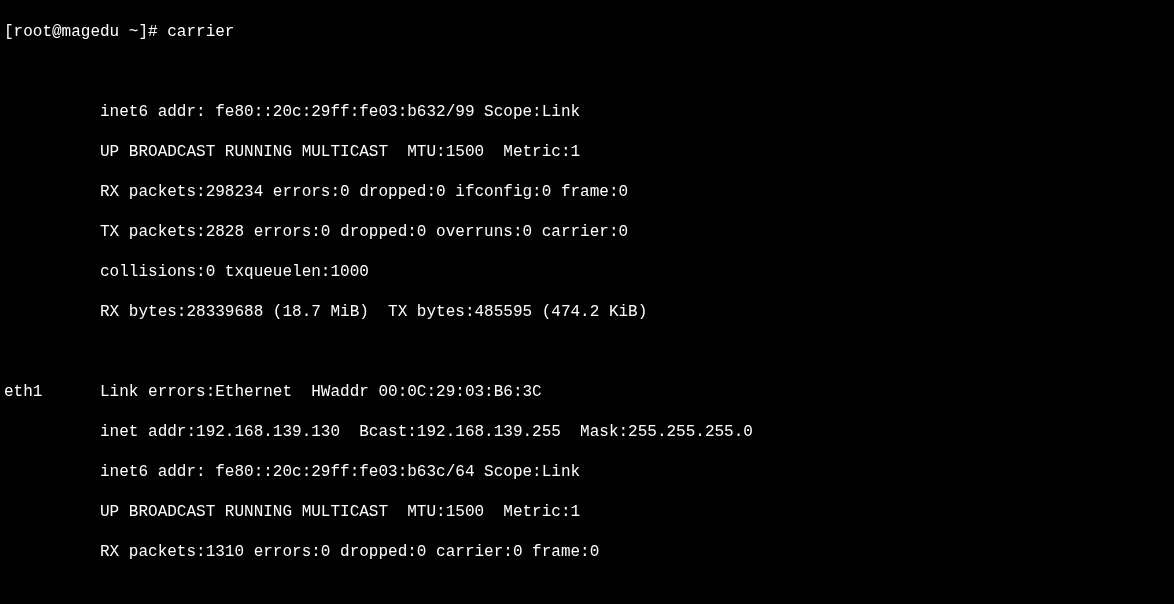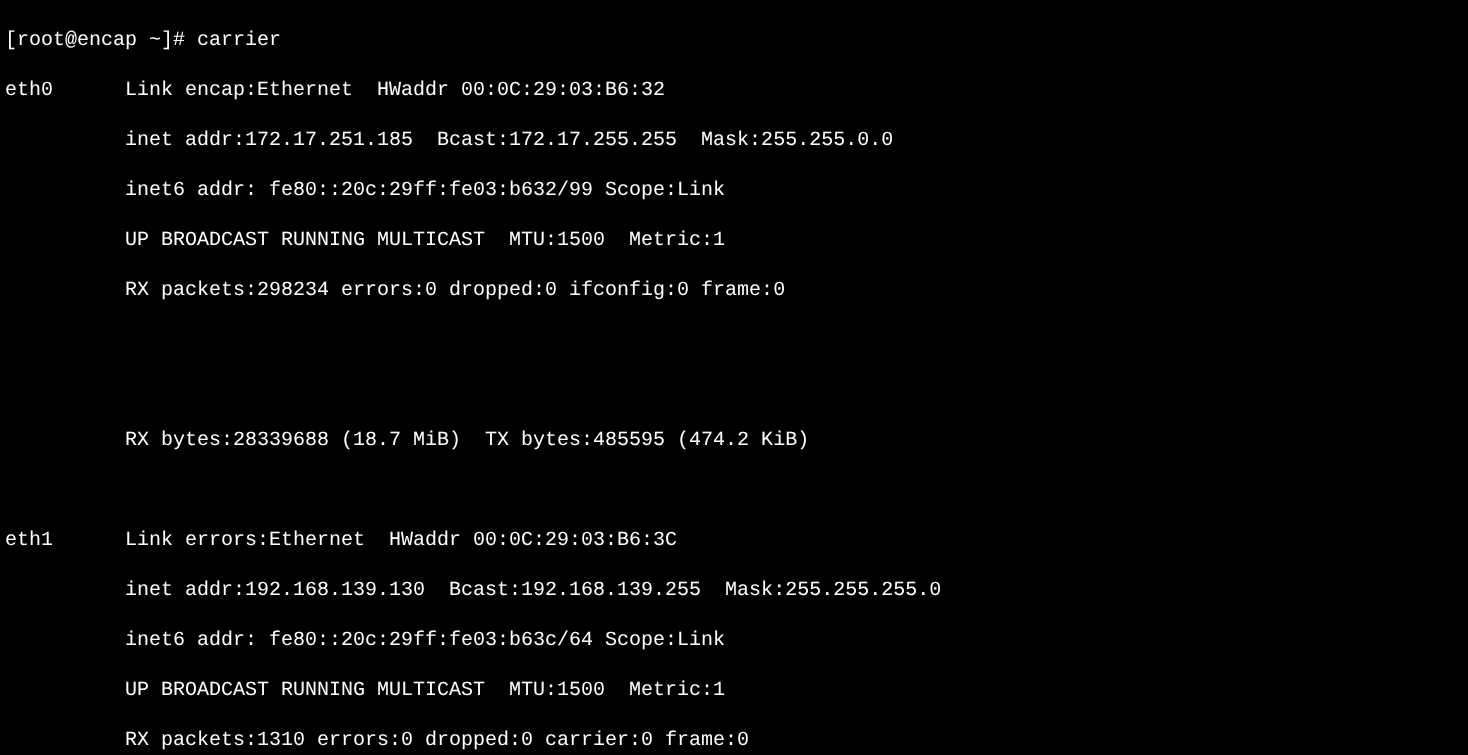--- a/index.html
+++ b/index.html
@@ -17,28 +17,27 @@
   .terminal {
     padding: 2px 4px;
     white-space: pre;
   }
   .line { white-space: pre; }
 </style>
 </head>
 <body>
 
 <div class="terminal">
-<div class="line"><span>[root@encap ~]# </span><span>carrier</span></div>
-<div class="line"><span>eth0</span><span>      </span><span>Link encap:Ethernet  HWaddr 00:0C:29:03:B6:32</span></div>
-<div class="line"><span>          </span><span>inet addr:172.17.251.185  Bcast:172.17.255.255  Mask:255.255.0.0</span></div>
+<div class="line"><span>[root@magedu ~]# </span><span>carrier</span></div>
+<div class="line"><span>          </span></div>
 <div class="line"><span>          </span><span>inet6 addr: fe80::20c:29ff:fe03:b632/99 Scope:Link</span></div>
 <div class="line"><span>          </span><span>UP BROADCAST RUNNING MULTICAST  MTU:1500  Metric:1</span></div>
 <div class="line"><span>          </span><span>RX packets:298234 errors:0 dropped:0 ifconfig:0 frame:0</span></div>
-<div class="line"><span>          </span></div>
-<div class="line"><span>          </span></div>
+<div class="line"><span>          </span><span>TX packets:2828 errors:0 dropped:0 overruns:0 carrier:0</span></div>
+<div class="line"><span>          </span><span>collisions:0 txqueuelen:1000</span></div>
 <div class="line"><span>          </span><span>RX bytes:28339688 (18.7 MiB)  TX bytes:485595 (474.2 KiB)</span></div>
 <div class="line"> </div>
 <div class="line"><span>eth1</span><span>      </span><span>Link errors:Ethernet  HWaddr 00:0C:29:03:B6:3C</span></div>
 <div class="line"><span>          </span><span>inet addr:192.168.139.130  Bcast:192.168.139.255  Mask:255.255.255.0</span></div>
 <div class="line"><span>          </span><span>inet6 addr: fe80::20c:29ff:fe03:b63c/64 Scope:Link</span></div>
 <div class="line"><span>          </span><span>UP BROADCAST RUNNING MULTICAST  MTU:1500  Metric:1</span></div>
 <div class="line"><span>          </span><span>RX packets:1310 errors:0 dropped:0 carrier:0 frame:0</span></div>
 
 
 

